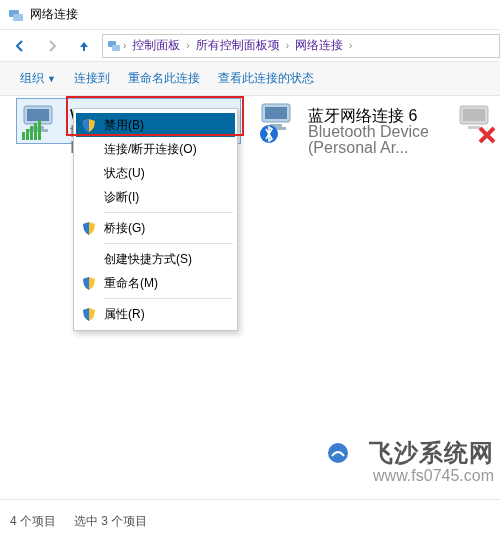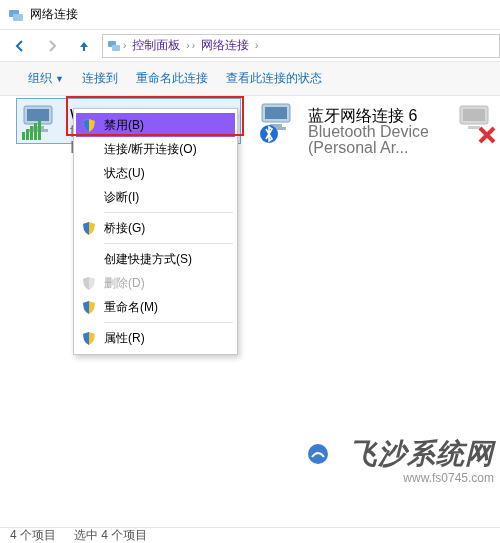--- a/index.html
+++ b/index.html
@@ -8,49 +8,49 @@
   .titlebar { height: 30px; background: #fff; display: flex; align-items: center; padding-left: 8px; gap: 6px; border-bottom: 1px solid #e8e8e8; }
   .titlebar .title { font-size: 12px; color: #000; }
 
   .addrbar { height: 32px; display: flex; align-items: center; padding-left: 6px; gap: 4px; border-bottom: 1px solid #e8e8e8; }
   .navbtn { width: 28px; height: 26px; display:flex; align-items:center; justify-content:center; color:#aaa; }
   .navbtn.active { color:#1a6fb8; }
   .pathbox { flex:1; height:24px; border:1px solid #ccc; display:flex; align-items:center; padding:0 4px; gap:2px; }
   .pathseg { padding:0 4px; color:#4c1d95; cursor:default; }
   .pathsep { color:#888; font-size:10px; }
 
-  .toolbar { height: 34px; background: #f7f7f7; display:flex; align-items:center; padding:0 28px; gap:18px; color:#1a6fb8; font-size:12px; border-bottom:1px solid #e5e5e5; white-space:nowrap; overflow:hidden;}
+  .toolbar { height: 34px; background: #f7f7f7; display:flex; align-items:center; padding:0 20px; gap:18px; color:#1a6fb8; font-size:12px; border-bottom:1px solid #e5e5e5; white-space:nowrap; overflow:hidden;}
   .toolbtn { cursor:default; display:flex; align-items:center; gap:3px; }
   .dropmark { font-size:9px; color:#1a6fb8; }
 
   .content { position:relative; height: calc(543px - 30px - 32px - 34px - 28px); overflow:hidden; }
 
   .conn { position:absolute; display:flex; align-items:flex-start; gap:6px; width:220px; }
   .conn .iconwrap { width:44px; height:44px; position:relative; }
   .conn .lines { font-size:16px; line-height:16px;margin-top:8px; }
   .conn .l1 { color:#000; }
   .conn .l2 { color:#777; }
   .conn .l3 { color:#777; }
 
   .selring { position:absolute; border:1px solid #7aa7d8; background:rgba(153,201,239,0.25); }
 
   .ctxmenu { position:absolute; background:#fff; border:1px solid #c8c8c8; box-shadow:2px 3px 6px rgba(0,0,0,0.2); padding:4px 2px; width:165px; font-size:12px; }
   .ctxitem { height:24px; display:flex; align-items:center; padding-left:28px; position:relative; color:#000; }
-  .ctxitem.hl { background:#8b5cf6; }
+  .ctxitem.hl { background:#0369a1; }
   .ctxitem.disabled { color:#a8a8a8; }
   .ctxsep { height:1px; background:#e0e0e0; margin:3px 2px 3px 28px; }
   .ctxicon { position:absolute; left:5px; width:16px; height:16px; display:flex; align-items:center; justify-content:center; }
 
   .redbox { position:absolute; border:2px solid #d22; pointer-events:none; }
 
-  .statusbar { position:absolute; bottom:0; left:0; right:0; height:16px; border-top:1px solid #e5e5e5; display:flex; align-items:center; padding:0 10px; gap:18px; color:#555; font-size:12px; }
+  .statusbar { position:absolute; bottom:0; left:0; right:0; height:44px; border-top:1px solid #e5e5e5; display:flex; align-items:center; padding:0 10px; gap:18px; color:#555; font-size:12px; }
 
   .watermark { position:absolute; right:6px; bottom:30px; display:flex; flex-direction:column; align-items:flex-end; color:#888; pointer-events:none;}
-  .watermark .big { font-size:28px; font-weight:800; font-style:italic; color:#555; letter-spacing:1px;margin-left:16px; }
-  .watermark .small { font-size:12px; color:#999; margin-top:-2px; }
+  .watermark .big { font-size:24px; font-weight:800; color:#555; letter-spacing:1px;margin-left:16px; }
+  .watermark .small { font-size:16px; color:#999; margin-top:-2px; }
 
   
   .win-icon svg, .shield svg, .monitor svg { display:block; }
 </style>
 </head>
 <body>
 
 <div class="titlebar">
   <span class="win-icon">
     <svg width="16" height="16">
@@ -81,20 +81,21 @@
   <div class="pathbox">
     <span class="win-icon">
         <svg width="14" height="14">
           <rect x="1" y="2" width="8" height="6" rx="1" fill="#6fa8dc"></rect>
           <rect x="5" y="6" width="8" height="6" rx="1" fill="#9fc5e8"></rect>
         </svg>
       </span>
     <span class="pathsep">›</span>
     <span class="pathseg">控制面板</span>
     <span class="pathsep">›</span>
+    <span class="pathseg">所有控制面板项</span>
     <span class="pathsep">›</span>
     <span class="pathseg">网络连接</span>
     <span class="pathsep">›</span>
   </div>
 </div>
 
 <div class="toolbar">
   <span class="toolbtn">
       <span>组织</span>
       <span class="dropmark">▼</span>
@@ -183,29 +184,20 @@
             <path d="M7 1 L13 3 L12 9 Q10 13 7 14 Q4 13 2 9 L1 3 Z" fill="#f4c430"></path>
             <path d="M7 1 L7 14 Q4 13 2 9 L1 3 Z" fill="#2e7cd6"></path>
           </svg>
         </span>
       <span>桥接(G)</span>
     </div>
     <div class="ctxsep"></div>
     <div class="ctxitem">
         <span>创建快捷方式(S)</span>
       </div>
-    <div class="ctxitem disabled">
-      <span class="ctxicon shield">
-          <svg width="14" height="14">
-            <path d="M7 1 L13 3 L12 9 Q10 13 7 14 Q4 13 2 9 L1 3 Z" fill="#e3e3e3"></path>
-            <path d="M7 1 L7 14 Q4 13 2 9 L1 3 Z" fill="#cfcfcf"></path>
-          </svg>
-        </span>
-      <span>删除(D)</span>
-    </div>
     <div class="ctxitem">
       <span class="ctxicon shield">
           <svg width="14" height="14">
             <path d="M7 1 L13 3 L12 9 Q10 13 7 14 Q4 13 2 9 L1 3 Z" fill="#f4c430"></path>
             <path d="M7 1 L7 14 Q4 13 2 9 L1 3 Z" fill="#2e7cd6"></path>
           </svg>
         </span>
       <span>重命名(M)</span>
     </div>
     <div class="ctxsep"></div>
@@ -230,14 +222,14 @@
         </svg>
       <span class="big">飞沙系统网</span>
     </div>
     <span class="small">www.fs0745.com</span>
   </div>
 
 </div>
 
 <div class="statusbar">
   <span>4 个项目</span>
-  <span>选中 4 个项目</span>
+  <span>选中 3 个项目</span>
 </div>
 
 </body></html>

